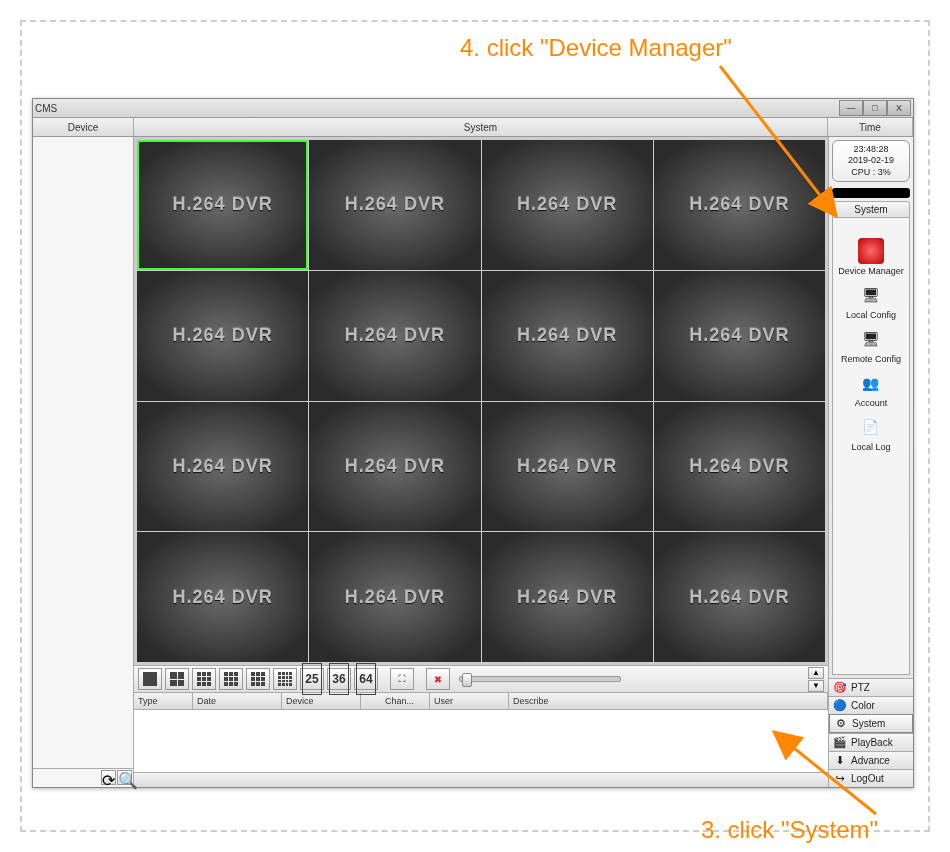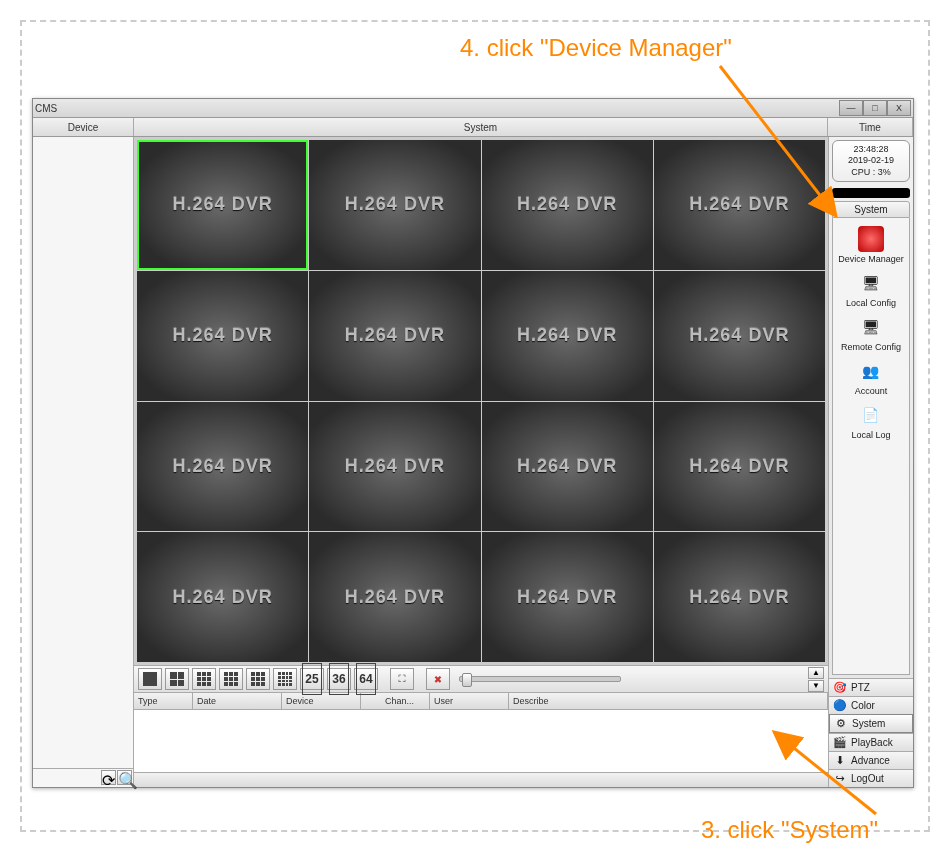--- a/index.html
+++ b/index.html
@@ -196,21 +196,21 @@
   border:1px solid #aaa;
   margin:0 3px;
   border-radius:3px 3px 0 0;
 }
 .sys-body {
   flex:1;
   margin:0 3px 3px;
   border:1px solid #aaa;
   border-top:none;
   background:#f4f4f4;
-  padding-top:8px;
+  padding-top:20px;
 }
 .sys-item { text-align:center; margin-bottom:6px; cursor:pointer; }
 .sys-item .ic { width:26px;height:26px;margin:0 auto 2px;display:flex;align-items:center;justify-content:center;border-radius:4px; font-size:14px;}
 .sys-item .lbl { font-size:9px; }
 .bottom-tabs {
   display:flex; flex-direction:column;
 }
 .btab {
   height:17px;
   background:linear-gradient(#f6f6f6,#e0e0e0);

